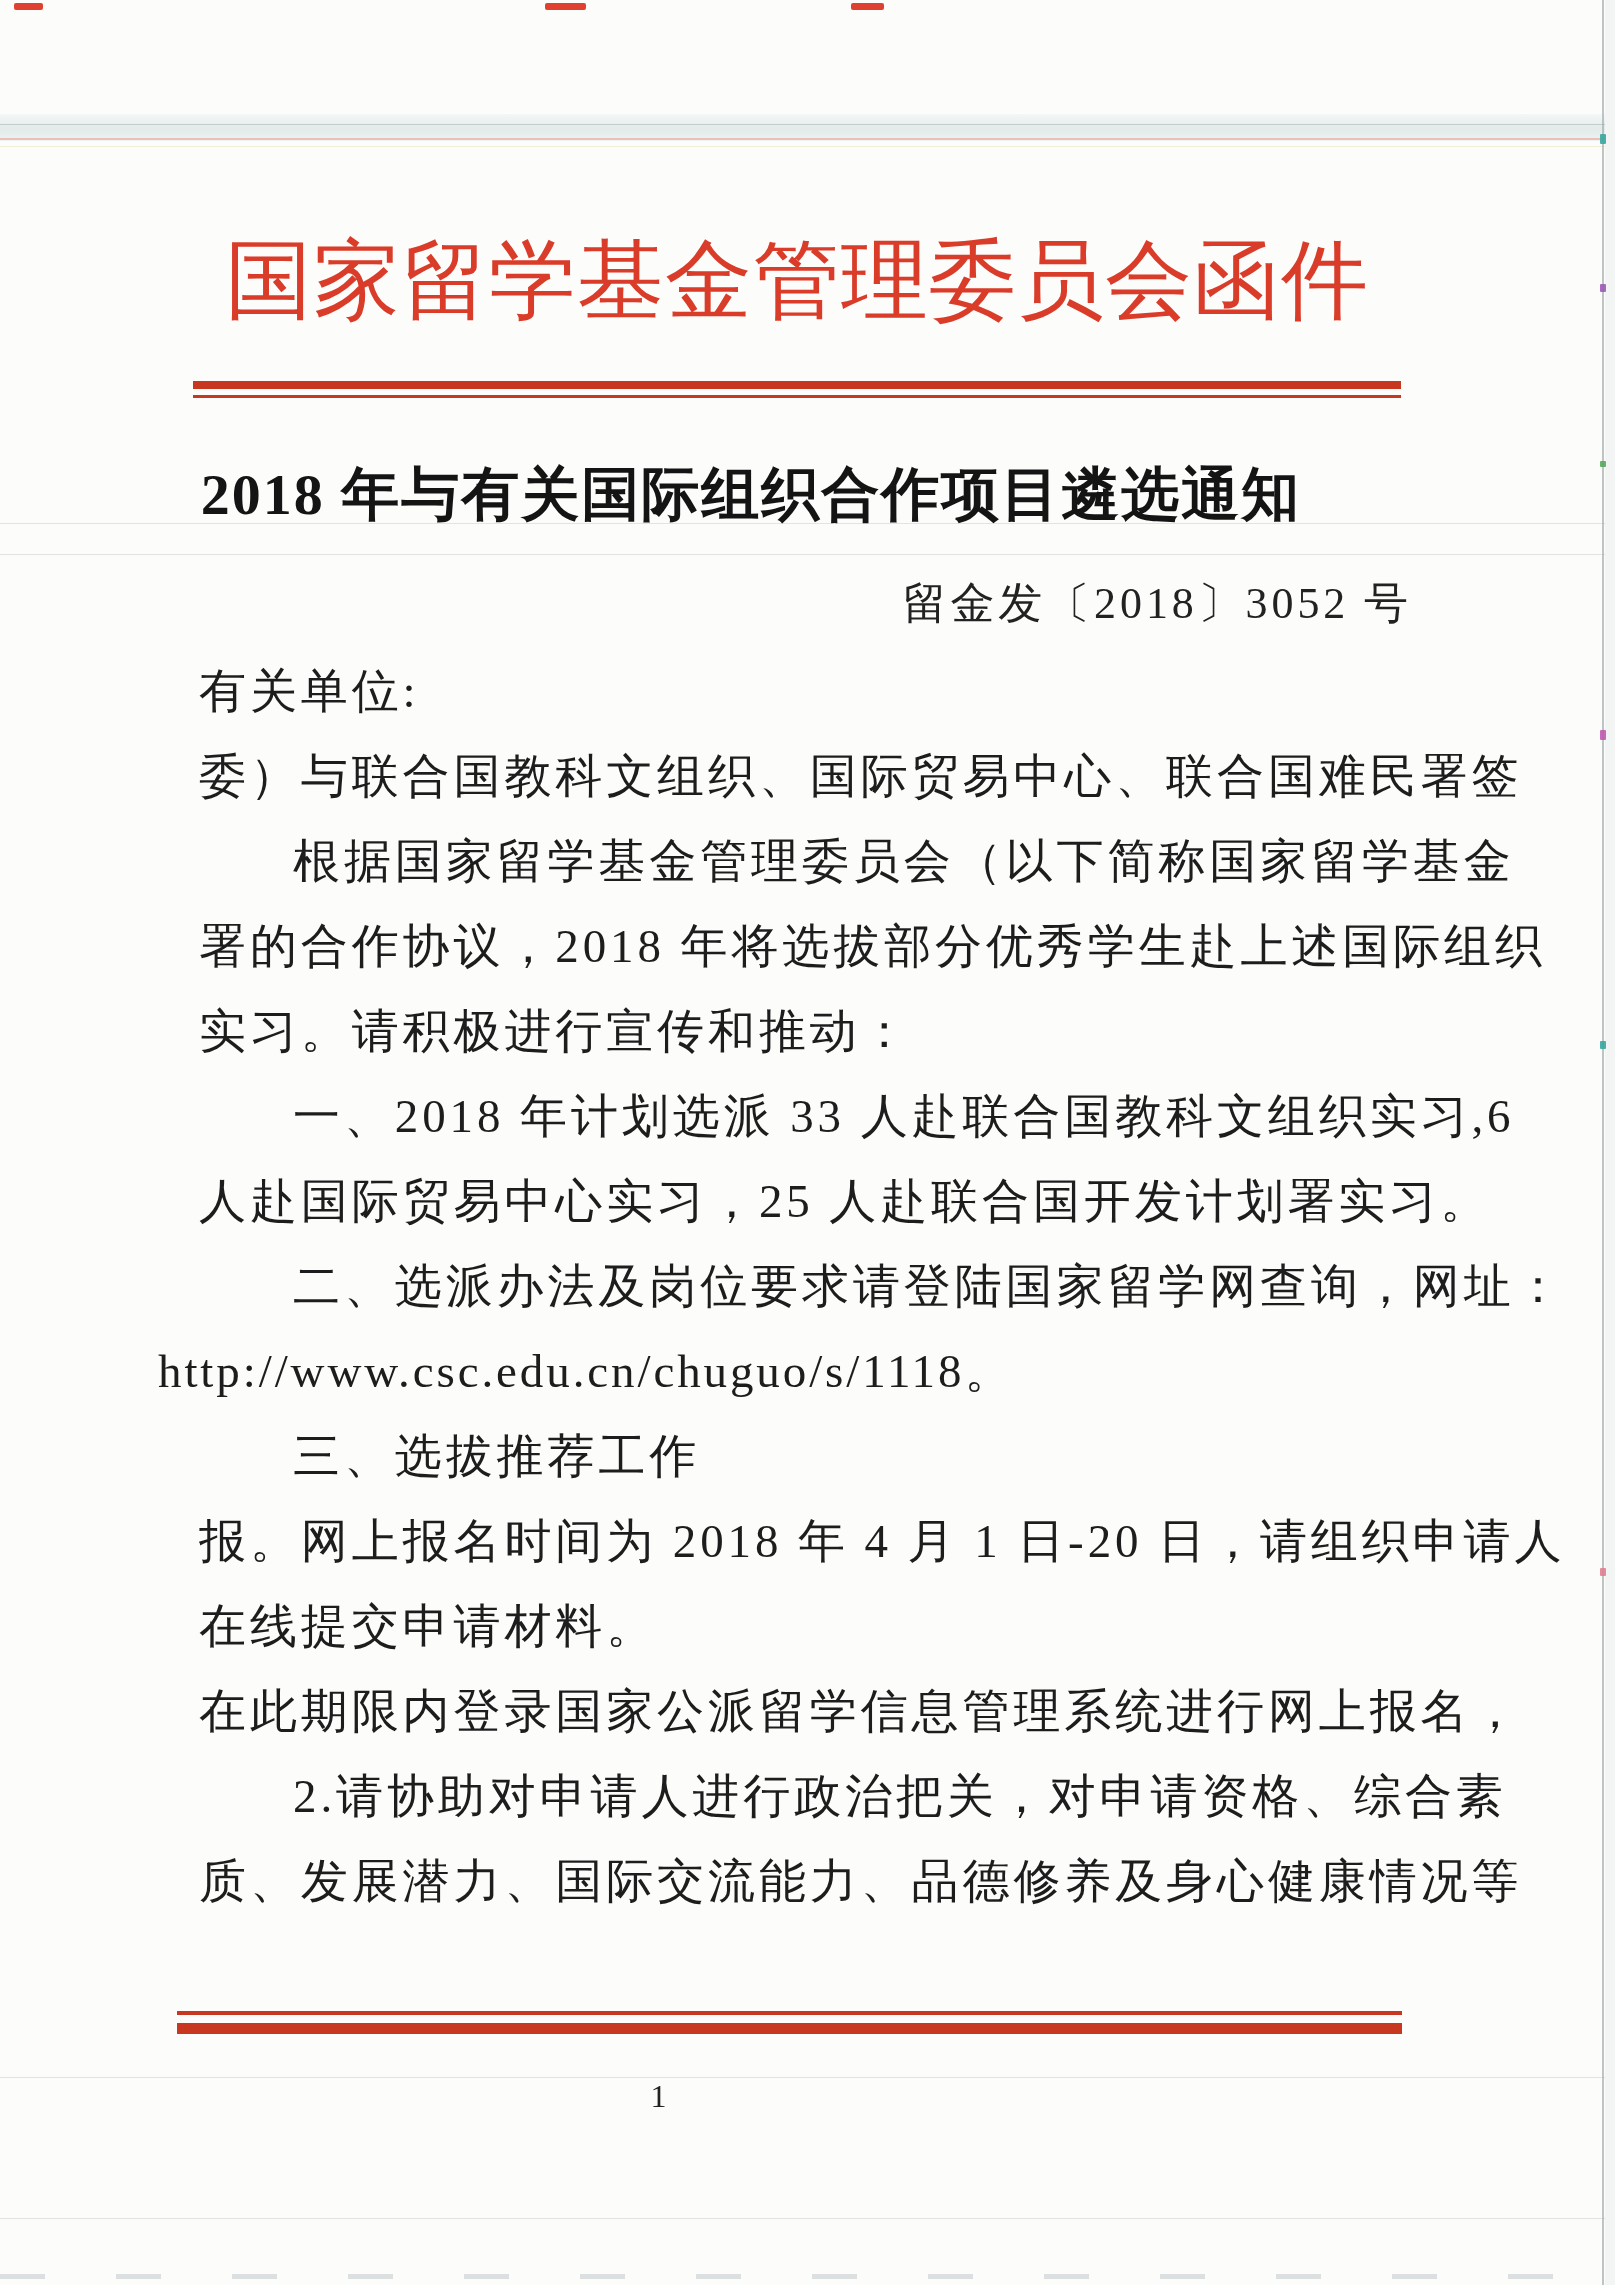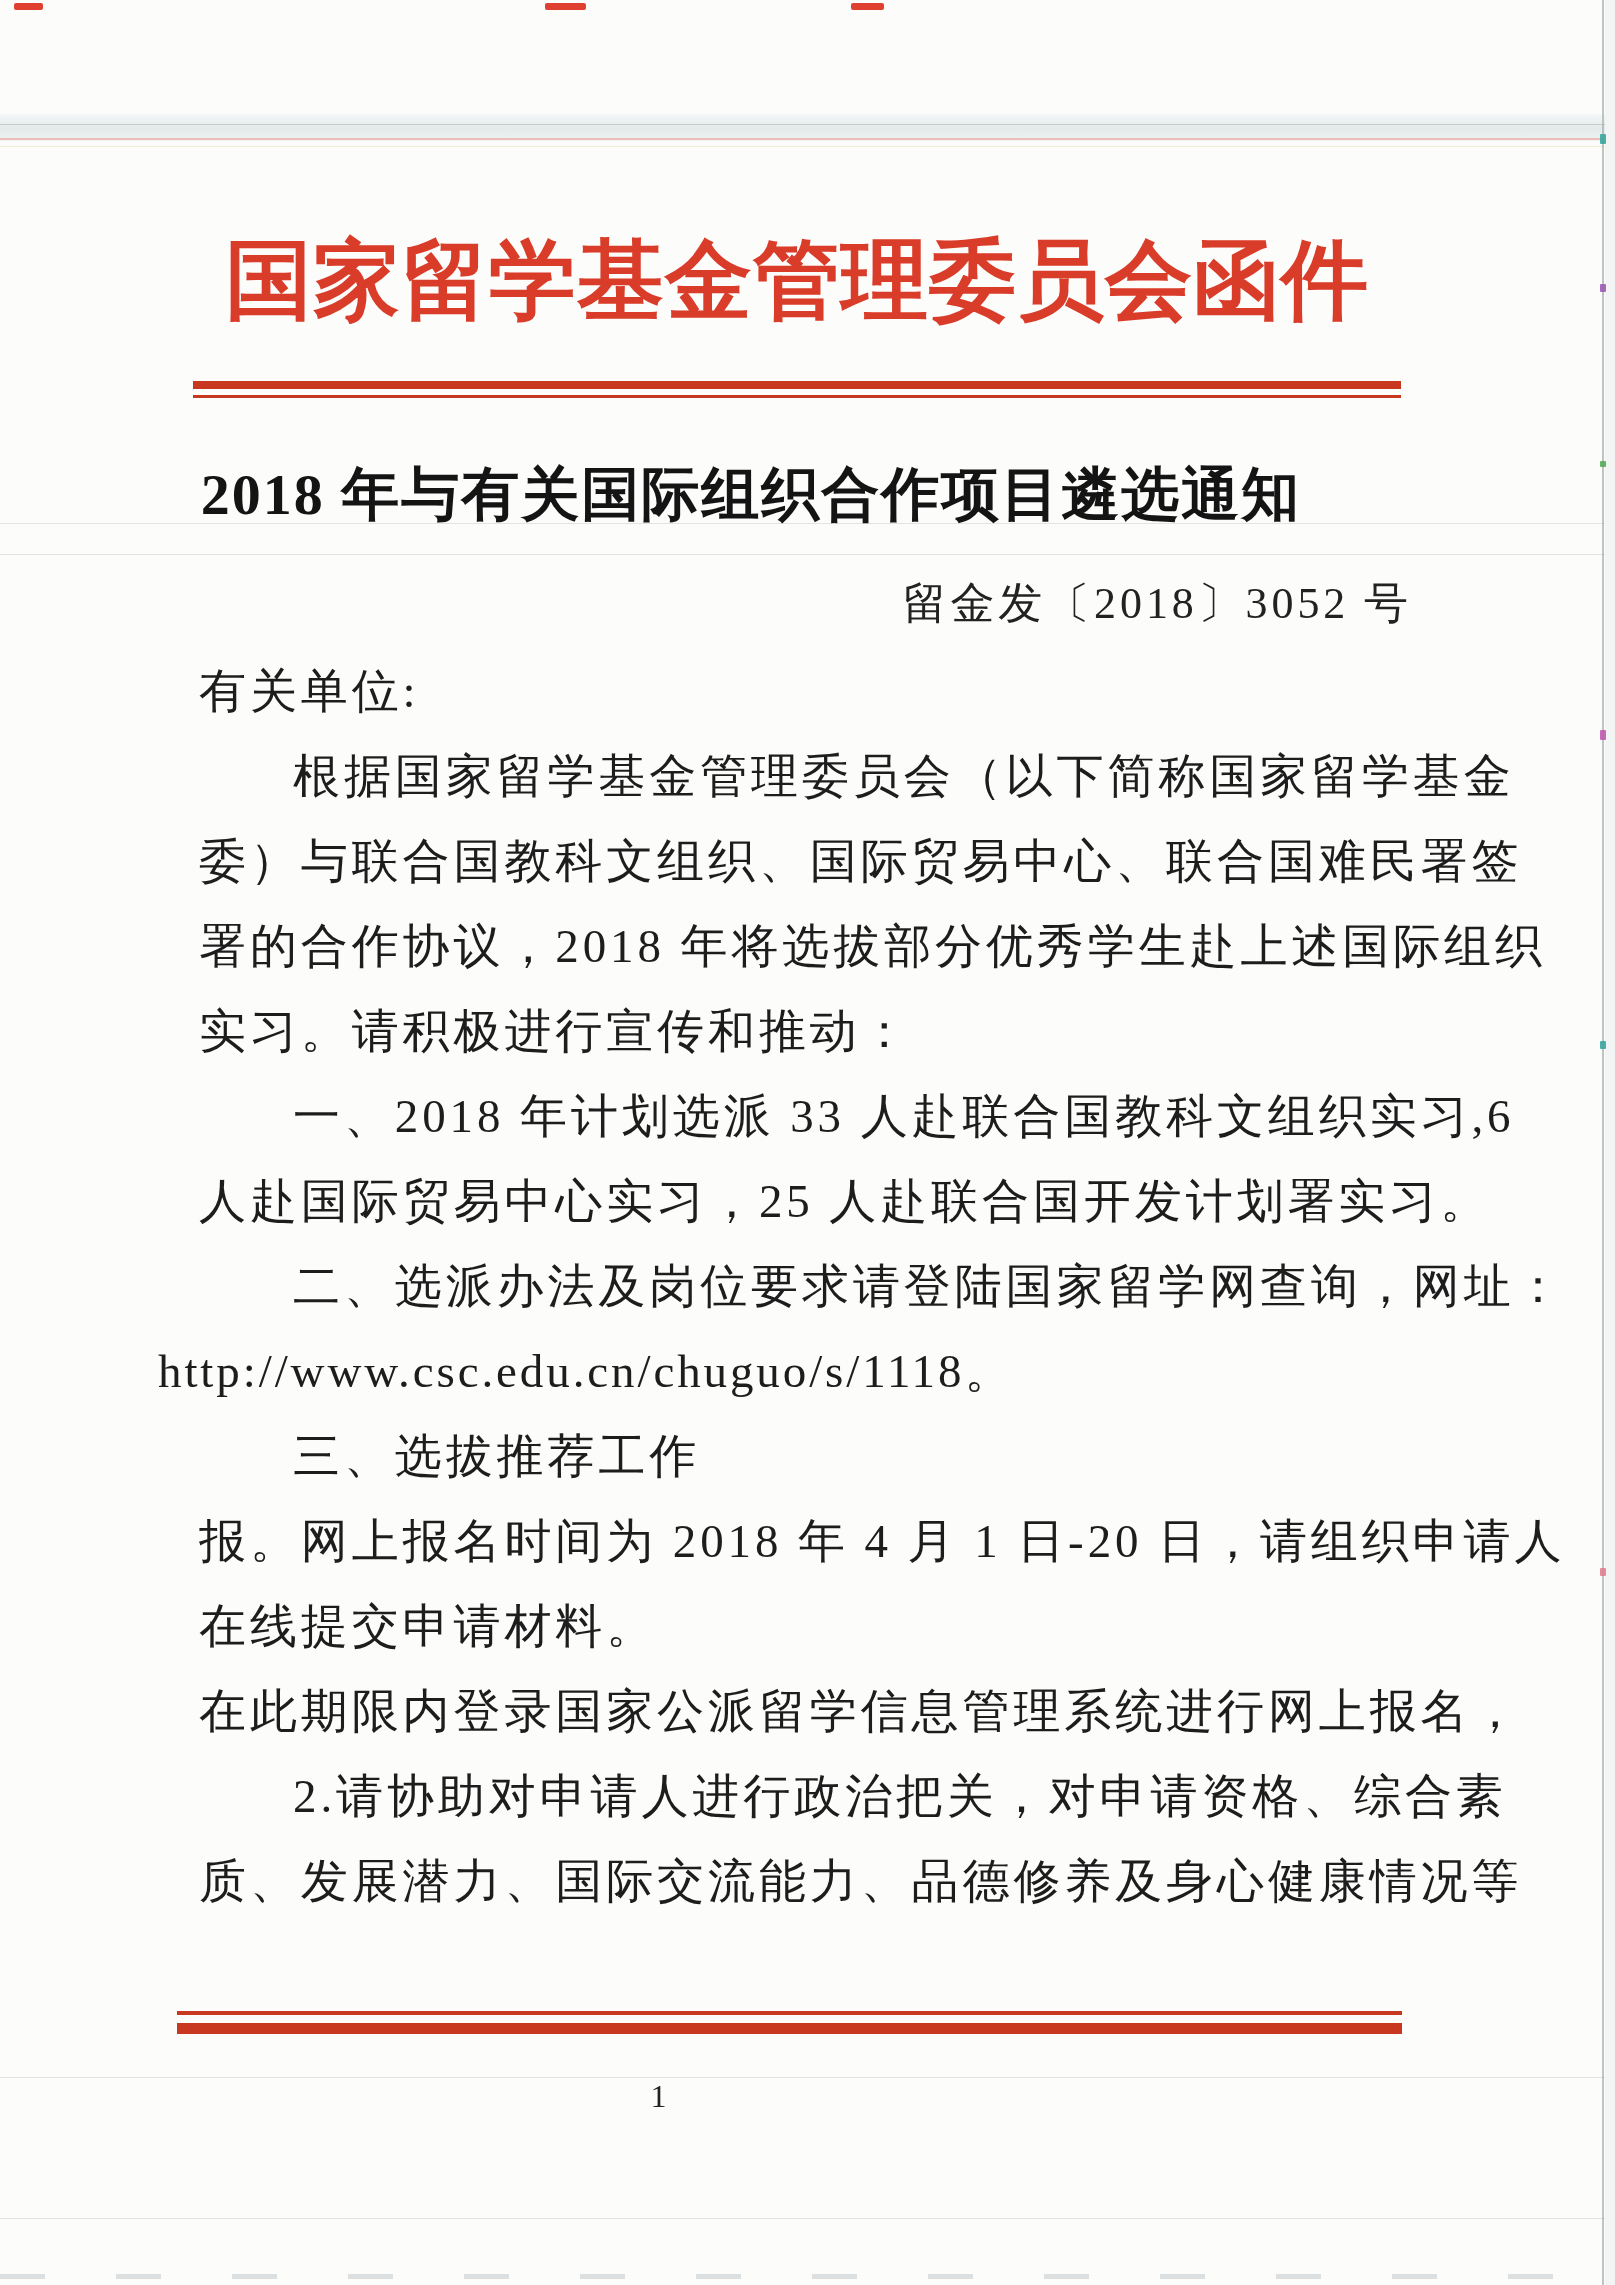--- a/index.html
+++ b/index.html
@@ -20,21 +20,21 @@
   .edge-vline{left:1602px;top:0;width:2px;height:2286px;background:#a9b1b1;opacity:.75;}
   .edge-strip{left:1605px;top:0;width:10.8px;height:2286px;background:#f3f5f5;}
   .edge-speck{left:1600px;width:5.9px;border-radius:1px;opacity:.9;}
   .top-dash{top:2.9px;height:6.9px;background:#e04030;border-radius:2px;}
   .bottom-dashes{left:0;top:2274px;width:1615px;height:4.9px;opacity:.6;
     background:repeating-linear-gradient(90deg,#c7cdcf 0 45px,transparent 45px 116px);}
 
   
   .letterhead{
     left:193px;top:227px;width:1208px;height:108px;
-    text-align:center;font-size:87px;font-weight:700;
+    text-align:center;font-size:87px;font-weight:400;
     color:#da3c2a;letter-spacing:1px;white-space:nowrap;line-height:108px;
   }
   .rule-red{background:#c8371f;}
   .hdr-rule-thick{left:193px;top:381px;width:1208px;height:7.8px;}
   .hdr-rule-thin{left:193px;top:395px;width:1208px;height:2.9px;}
 
   
   .doc-title{
     left:147px;top:456px;width:1208px;text-align:center;
     font-size:58px;font-weight:700;color:#141414;letter-spacing:2px;white-space:nowrap;
@@ -87,22 +87,22 @@
 
 <div class="abs letterhead">国家留学基金管理委员会函件</div>
 <div class="abs rule-red hdr-rule-thick"></div>
 <div class="abs rule-red hdr-rule-thin"></div>
 
 <div class="abs doc-title">2018 年与有关国际组织合作项目遴选通知</div>
 <div class="abs doc-number">留金发〔2018〕3052 号</div>
 
 <div class="abs body-block">
   <div class="body-line">有关单位:</div>
+  <div class="body-line">委）与联合国教科文组织、国际贸易中心、联合国难民署签</div>
   <div class="body-line indent">根据国家留学基金管理委员会（以下简称国家留学基金</div>
-  <div class="body-line">委）与联合国教科文组织、国际贸易中心、联合国难民署签</div>
   <div class="body-line">署的合作协议，2018 年将选拔部分优秀学生赴上述国际组织</div>
   <div class="body-line">实习。请积极进行宣传和推动：</div>
   <div class="body-line indent">一、2018 年计划选派 33 人赴联合国教科文组织实习,6</div>
   <div class="body-line">人赴国际贸易中心实习，25 人赴联合国开发计划署实习。</div>
   <div class="body-line indent">二、选派办法及岗位要求请登陆国家留学网查询，网址：</div>
   <div class="body-line url">http://www.csc.edu.cn/chuguo/s/1118。</div>
   <div class="body-line indent">三、选拔推荐工作</div>
   <div class="body-line">报。网上报名时间为 2018 年 4 月 1 日-20 日，请组织申请人</div>
   <div class="body-line">在线提交申请材料。</div>
   <div class="body-line">在此期限内登录国家公派留学信息管理系统进行网上报名，</div>

